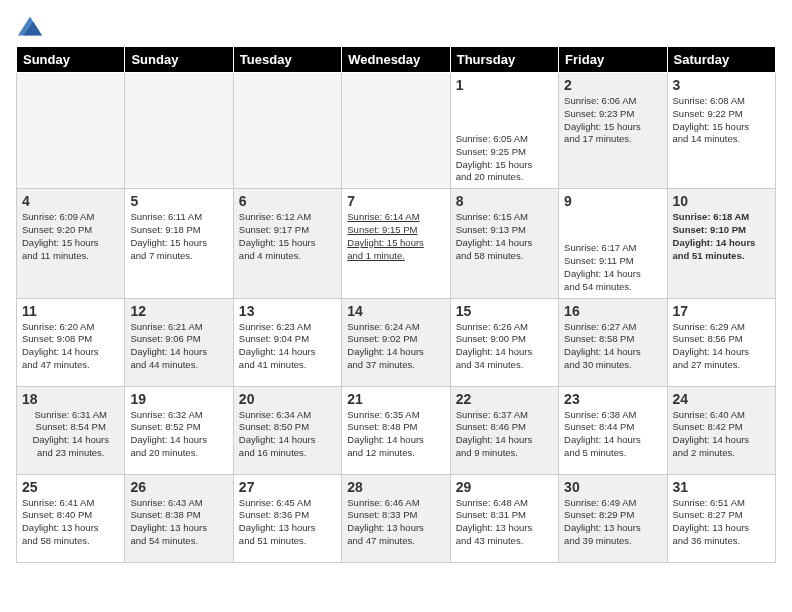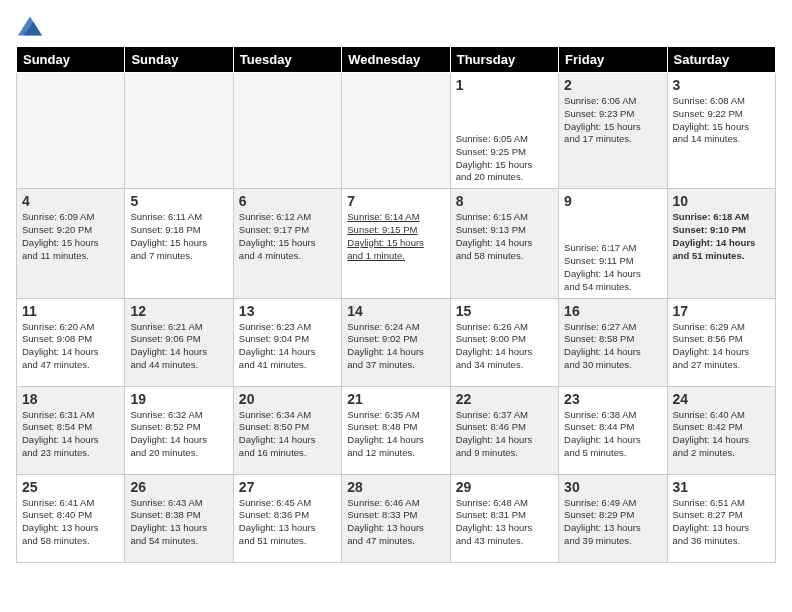--- a/index.html
+++ b/index.html
@@ -249,21 +249,21 @@
           <span class="day-num">17</span>
           <div class="day-info" style="white-space: pre-line;">Sunrise: 6:29 AM
 Sunset: 8:56 PM
 Daylight: 14 hours
 and 27 minutes.</div>
         </td>
       </tr>
       <tr>
         <td class="shaded">
           <span class="day-num">18</span>
-          <div class="day-info" style="white-space: pre-line;">Sunrise: 6:31 AM
+          <div class="day-info" style="white-space: pre-line; text-align: center;">Sunrise: 6:31 AM
 Sunset: 8:54 PM
 Daylight: 14 hours
 and 23 minutes.</div>
         </td>
         <td>
           <span class="day-num">19</span>
           <div class="day-info" style="white-space: pre-line;">Sunrise: 6:32 AM
 Sunset: 8:52 PM
 Daylight: 14 hours
 and 20 minutes.</div>

